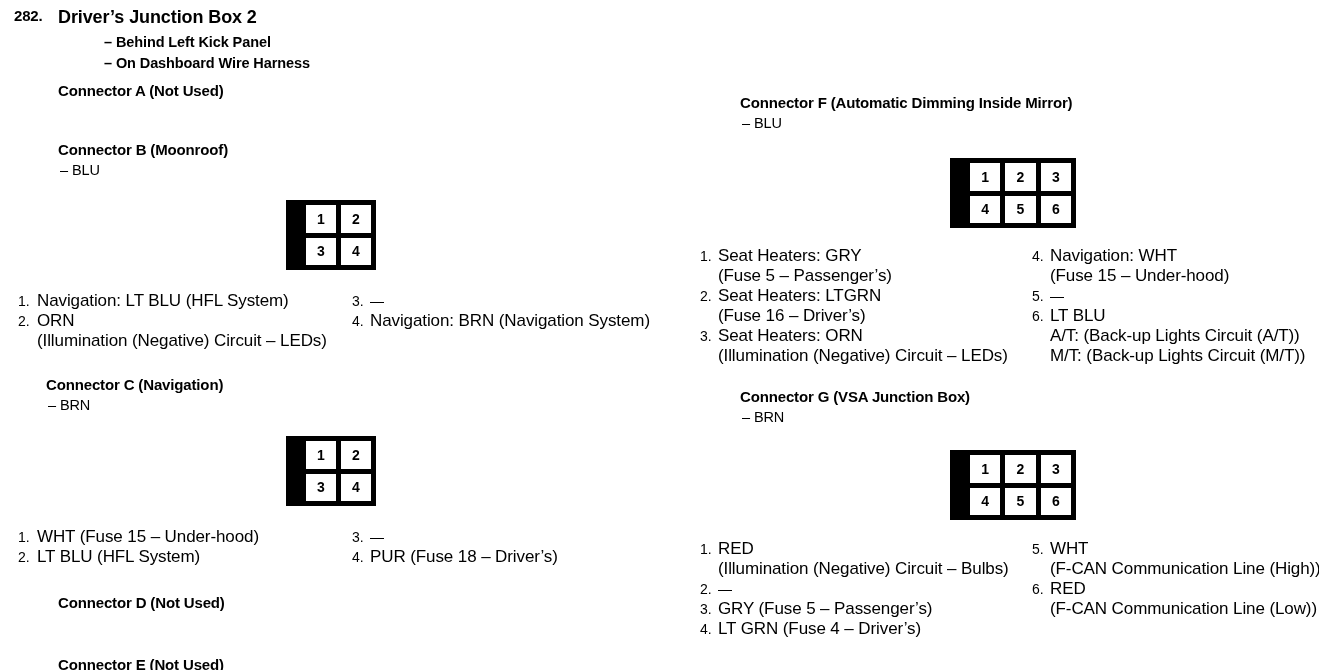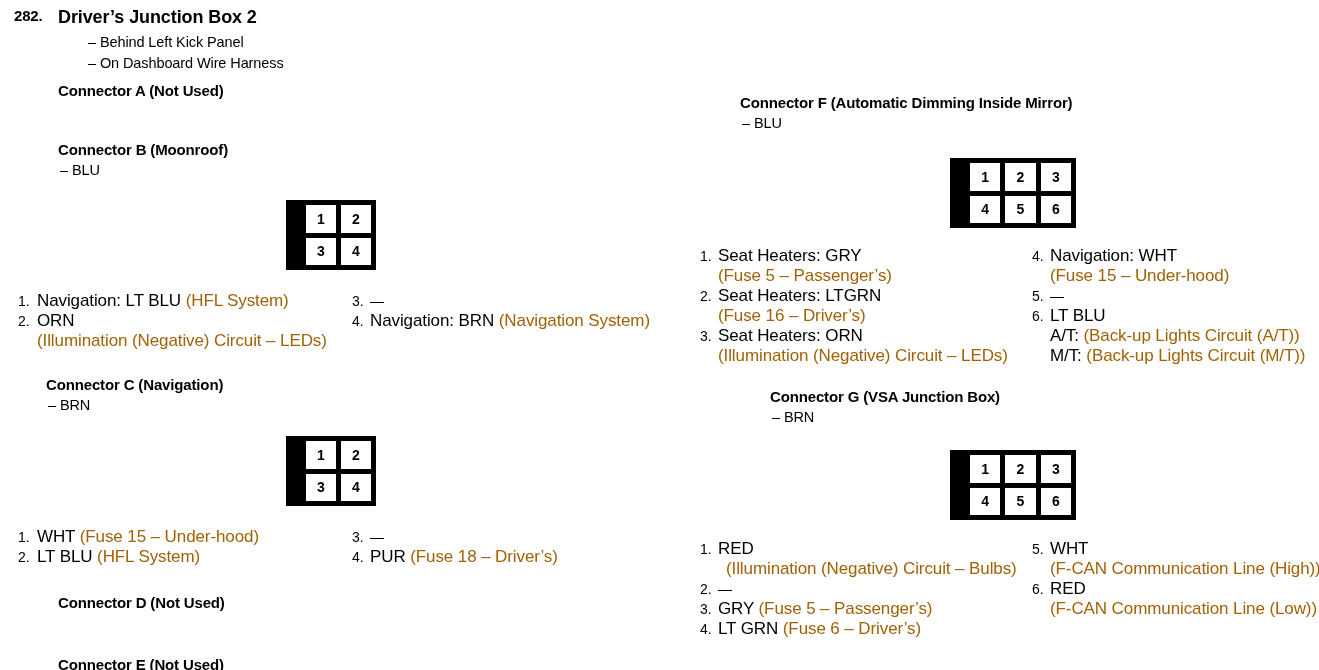--- a/index.html
+++ b/index.html
@@ -32,23 +32,24 @@
   .page-title {
     position: absolute;
     left: 58px;
     top: 7px;
     font-size: 18px;
     font-weight: bold;
     letter-spacing: -0.1px;
   }
   .dash-line {
     font-size: 14.5px;
-    font-weight: normal;
+    font-weight: bold;
     white-space: nowrap;
     letter-spacing: -0.1px;
+    margin-left: 16px;
   }
   .loc-list {
     position: absolute;
     left: 88px;
     top: 32px;
   }
   .loc-list .dash-line { line-height: 20.5px; }
 
   .connector-heading {
     font-size: 15px;
@@ -112,21 +113,21 @@
     line-height: 20px;
   }
   .pin-body {
     flex: 1 1 auto;
     font-size: 17px;
     line-height: 20px;
     letter-spacing: -0.1px;
   }
   .pin-main { white-space: nowrap; }
   .pin-ref {
-    color: #a16207;
+    color: #000000;
     white-space: nowrap;
   }
   .pin-sub { white-space: nowrap; }
   .empty-dash { font-size: 14px; line-height: 20px; }
 
   
   .pin-list.left .pin-num  { width: 19px; }
   .pin-list.right .pin-num { width: 18px; }
 </style>
 </head>
@@ -295,21 +296,21 @@
     <div class="pin-row">
       <span class="pin-num">6.</span>
       <span class="pin-body">
         <span class="pin-main">LT BLU</span>
         <span class="pin-sub" style="display: block;"><span>A/T: </span><span class="pin-ref">(Back-up Lights Circuit (A/T))</span></span>
         <span class="pin-sub" style="display: block;"><span>M/T: </span><span class="pin-ref">(Back-up Lights Circuit (M/T))</span></span>
       </span>
     </div>
   </div>
 
-  <div class="conn-block" style="left:770px; top:388px;">
+  <div class="conn-block" style="left:740px; top:388px;">
     <div class="connector-heading">Connector G (VSA Junction Box)</div>
     <div class="connector-sub">– BRN</div>
   </div>
 
   <div class="pin-diagram" style="left:950px; top:450px; width:126px; height:70px;">
     <div class="pin-tab"></div>
     <div class="pin-grid cols3">
       <div class="pin-cell">1</div>
       <div class="pin-cell">2</div>
       <div class="pin-cell">3</div>
@@ -317,37 +318,37 @@
       <div class="pin-cell">5</div>
       <div class="pin-cell">6</div>
     </div>
   </div>
 
   <div class="pin-list right" style="left:700px; top:539px; width:330px;">
     <div class="pin-row">
       <span class="pin-num">1.</span>
       <span class="pin-body">
         <span class="pin-main">RED</span>
-        <span class="pin-ref pin-sub" style="display: block; margin-left: 8px;">(Illumination (Negative) Circuit – Bulbs)</span>
+        <span class="pin-ref pin-sub" style="display: block;">(Illumination (Negative) Circuit – Bulbs)</span>
       </span>
     </div>
     <div class="pin-row">
       <span class="pin-num">2.</span>
       <span class="pin-body empty-dash">—</span>
     </div>
     <div class="pin-row">
       <span class="pin-num">3.</span>
       <span class="pin-body">
         <span class="pin-main">GRY </span><span class="pin-ref">(Fuse 5 – Passenger’s)</span>
       </span>
     </div>
     <div class="pin-row">
       <span class="pin-num">4.</span>
       <span class="pin-body">
-        <span class="pin-main">LT GRN </span><span class="pin-ref">(Fuse 6 – Driver’s)</span>
+        <span class="pin-main">LT GRN </span><span class="pin-ref">(Fuse 4 – Driver’s)</span>
       </span>
     </div>
   </div>
 
   <div class="pin-list right" style="left:1032px; top:539px; width:290px;">
     <div class="pin-row">
       <span class="pin-num">5.</span>
       <span class="pin-body">
         <span class="pin-main">WHT</span>
         <span class="pin-ref pin-sub" style="display: block;">(F-CAN Communication Line (High))</span>

